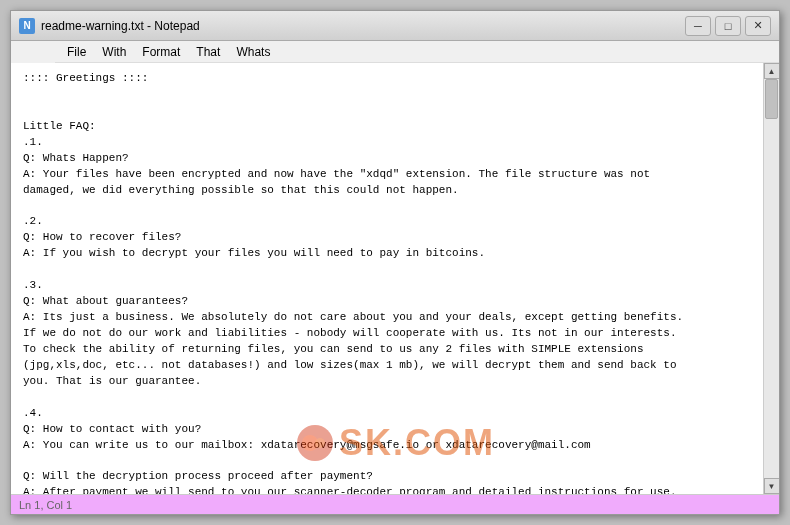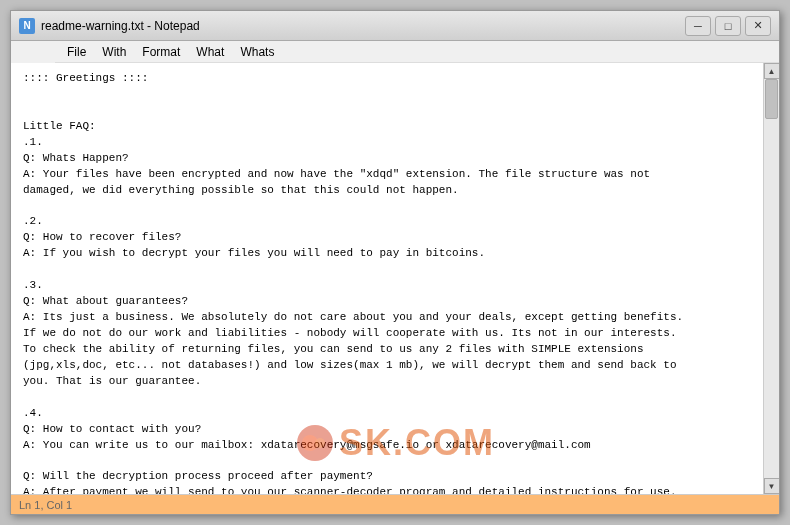--- a/index.html
+++ b/index.html
@@ -162,21 +162,21 @@
 
     .content-wrapper {
       position: relative;
       flex: 1;
       display: flex;
       overflow: hidden;
     }
 
     .status-bar {
       height: 20px;
-      background: #fdba74;
+      background: #f0abfc;
       border-top: 1px solid #ccc;
       display: flex;
       align-items: center;
       padding: 0 8px;
       font-size: 11px;
       color: #666;
     }
   </style>
 </head>
 <body>
@@ -192,21 +192,21 @@
       <div class="title-btn">─</div>
       <div class="title-btn">□</div>
       <div class="title-btn close">✕</div>
     </div>
   </div>
 
   <div class="menu-bar">
     <div class="menu-item">File</div>
     <div class="menu-item">With</div>
     <div class="menu-item">Format</div>
-    <div class="menu-item">What</div>
+    <div class="menu-item">That</div>
     <div class="menu-item">Whats</div>
   </div>
 
   <div class="content-wrapper">
     <div class="text-area">:::: Greetings ::::
 
 
 Little FAQ:
 .1.
 Q: Whats Happen?

